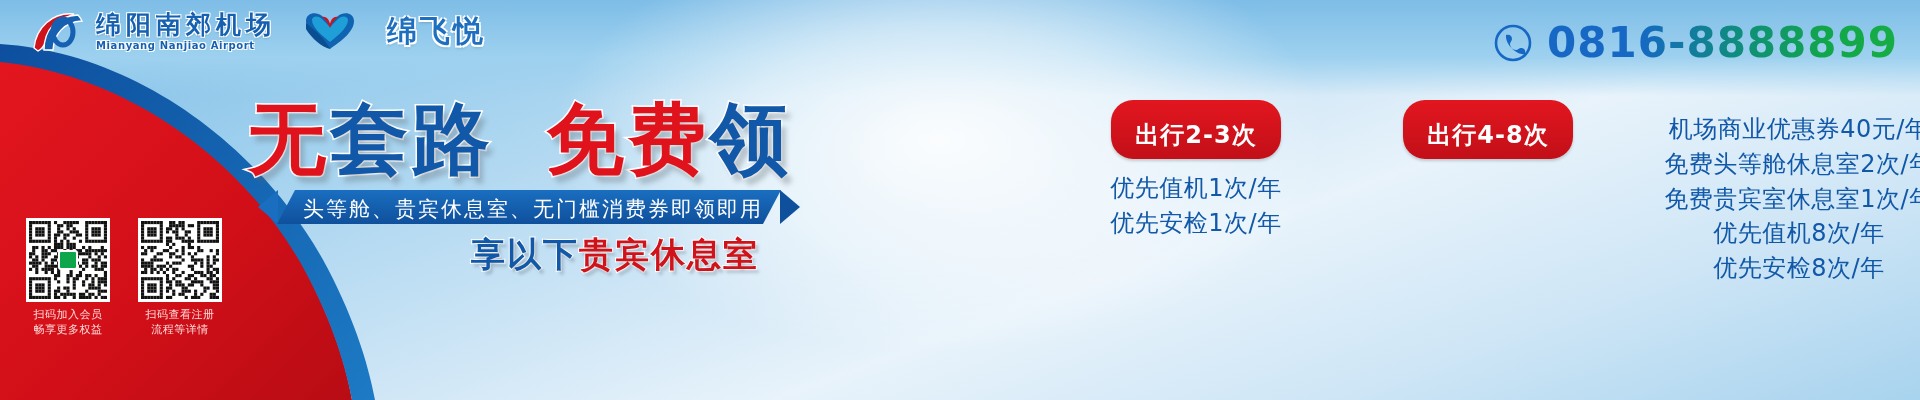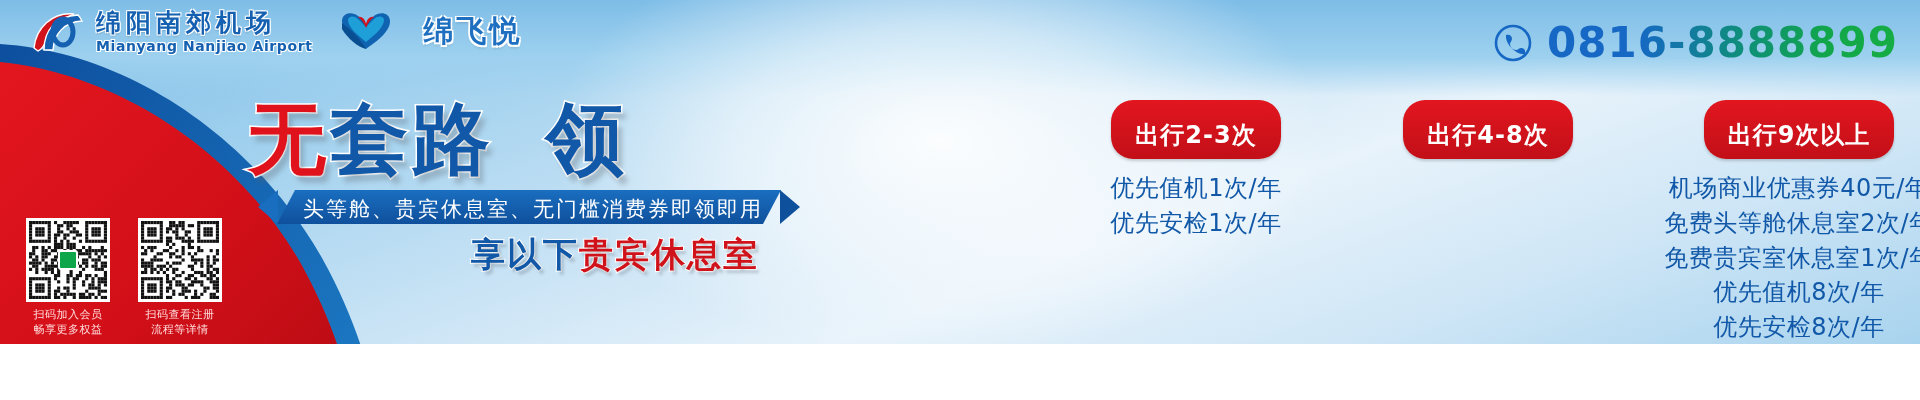--- a/index.html
+++ b/index.html
@@ -3,21 +3,21 @@
 <meta charset="utf-8">
 <style>
   * { box-sizing: border-box; margin: 0; padding: 0; }
   html, body {
     width: 1920px; height: 400px;
     overflow: hidden;
     font-family: "DejaVu Sans", "Liberation Sans", sans-serif;
   }
   #banner {
     position: relative;
-    width: 1920px; height: 344px;
+    width: 1920px; height: 400px;
     background: linear-gradient(160deg, #7cbbe6 0%, #9fd0ee 22%, #cfe6f6 48%, #e8f3fb 62%, #cfe6f6 80%, #a8d3ee 100%);
     overflow: hidden;
   }
 
   
   .bloom {
     position: absolute;
     left: 560px; top: -70px;
     width: 760px; height: 420px;
     background: radial-gradient(ellipse at 50% 50%, rgba(255,255,255,.92) 0%, rgba(255,255,255,.55) 38%, rgba(255,255,255,0) 72%);
@@ -37,21 +37,21 @@
   .airport-logo { display:flex; align-items:center; gap:10px; }
   .mark { width: 56px; height: 46px; }
   .airport-text { display:flex; flex-direction:column; line-height:1; }
   .cn-name {
     font-size: 25px; font-weight: 700; letter-spacing: 5px; color: #1560b0;
     text-shadow: -1px -1px 0 #fff, 1px -1px 0 #fff, -1px 1px 0 #fff, 1px 1px 0 #fff, 0 2px 2px rgba(0,0,0,.18);
     font-family: "DejaVu Sans","Liberation Sans",sans-serif;
   }
   .en-name {
     margin-top: 4px;
-    font-size: 14px; font-weight: 800; letter-spacing: .6px; color: #1560b0;
+    font-size: 10px; font-weight: 800; letter-spacing: .6px; color: #1560b0;
     text-shadow: -1px -1px 0 #fff, 1px -1px 0 #fff, -1px 1px 0 #fff, 1px 1px 0 #fff;
   }
   .brand2 { display:flex; align-items:center; gap: 9px; }
   .brand2 .heart { width: 56px; height: 40px; }
   .brand2-text {
     font-size: 30px; font-weight: 700; letter-spacing: 3px; color:#1e6fc0;
     text-shadow: -1.5px -1.5px 0 #fff, 1.5px -1.5px 0 #fff, -1.5px 1.5px 0 #fff, 1.5px 1.5px 0 #fff, 0 3px 3px rgba(0,0,0,.16);
     margin-left: 20px;
   }
 
@@ -206,20 +206,21 @@
     </span>
     <span class="phone-num">0816-8888899</span>
   </div>
 
   <div class="headline">
     <span class="hl-part">
       <span class="hl-red">无</span>
       <span class="hl-blue">套路</span>
     </span>
     <span class="hl-part">
+      <span class="hl-red">免费</span>
       <span class="hl-blue">领</span>
     </span>
   </div>
 
   <div class="ribbon">
     <span class="ribbon-arrow left"></span>
     <span class="ribbon-bar">头等舱、贵宾休息室、无门槛消费券即领即用</span>
     <span class="ribbon-arrow"></span>
   </div>
 
@@ -232,21 +233,20 @@
       <span class="tier-badge">出行2-3次</span>
       <div class="tier-list">
         <div class="tier-item">优先值机1次/年</div>
         <div class="tier-item">优先安检1次/年</div>
       </div>
     </div>
     <div class="tier">
       <span class="tier-badge">出行4-8次</span>
     </div>
     <div class="tier wide">
-      <span class="tier-badge">出行9次以上</span>
       <div class="tier-list">
         <div class="tier-item">机场商业优惠券40元/年</div>
         <div class="tier-item">免费头等舱休息室2次/年</div>
         <div class="tier-item">免费贵宾室休息室1次/年</div>
         <div class="tier-item">优先值机8次/年</div>
         <div class="tier-item">优先安检8次/年</div>
       </div>
     </div>
   </div>
 

